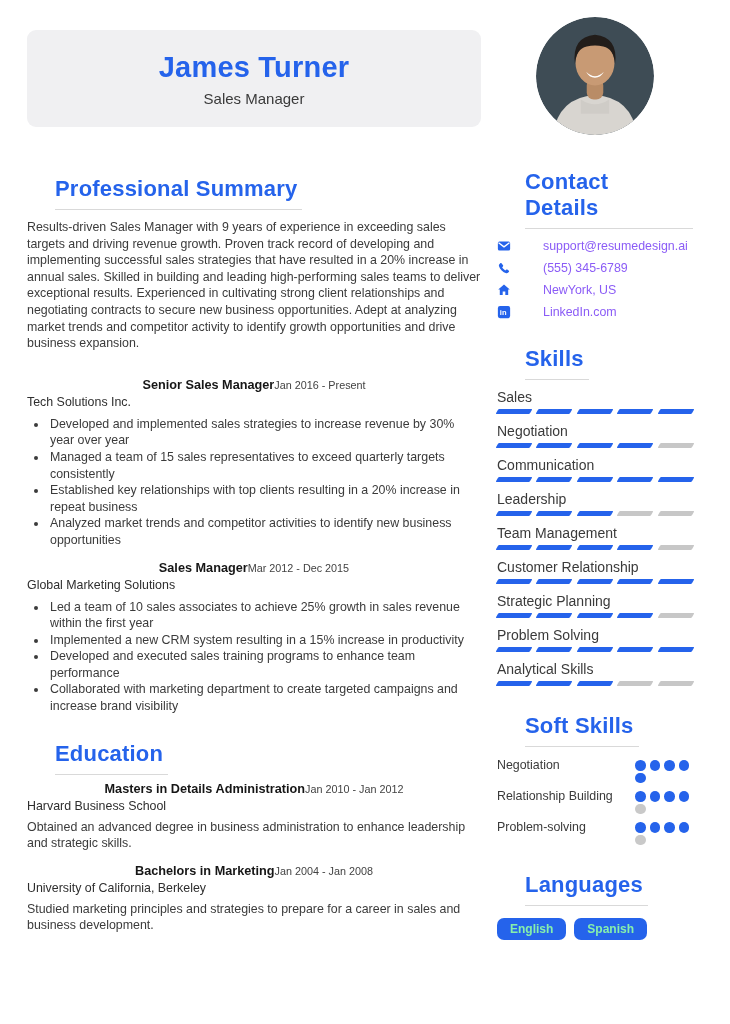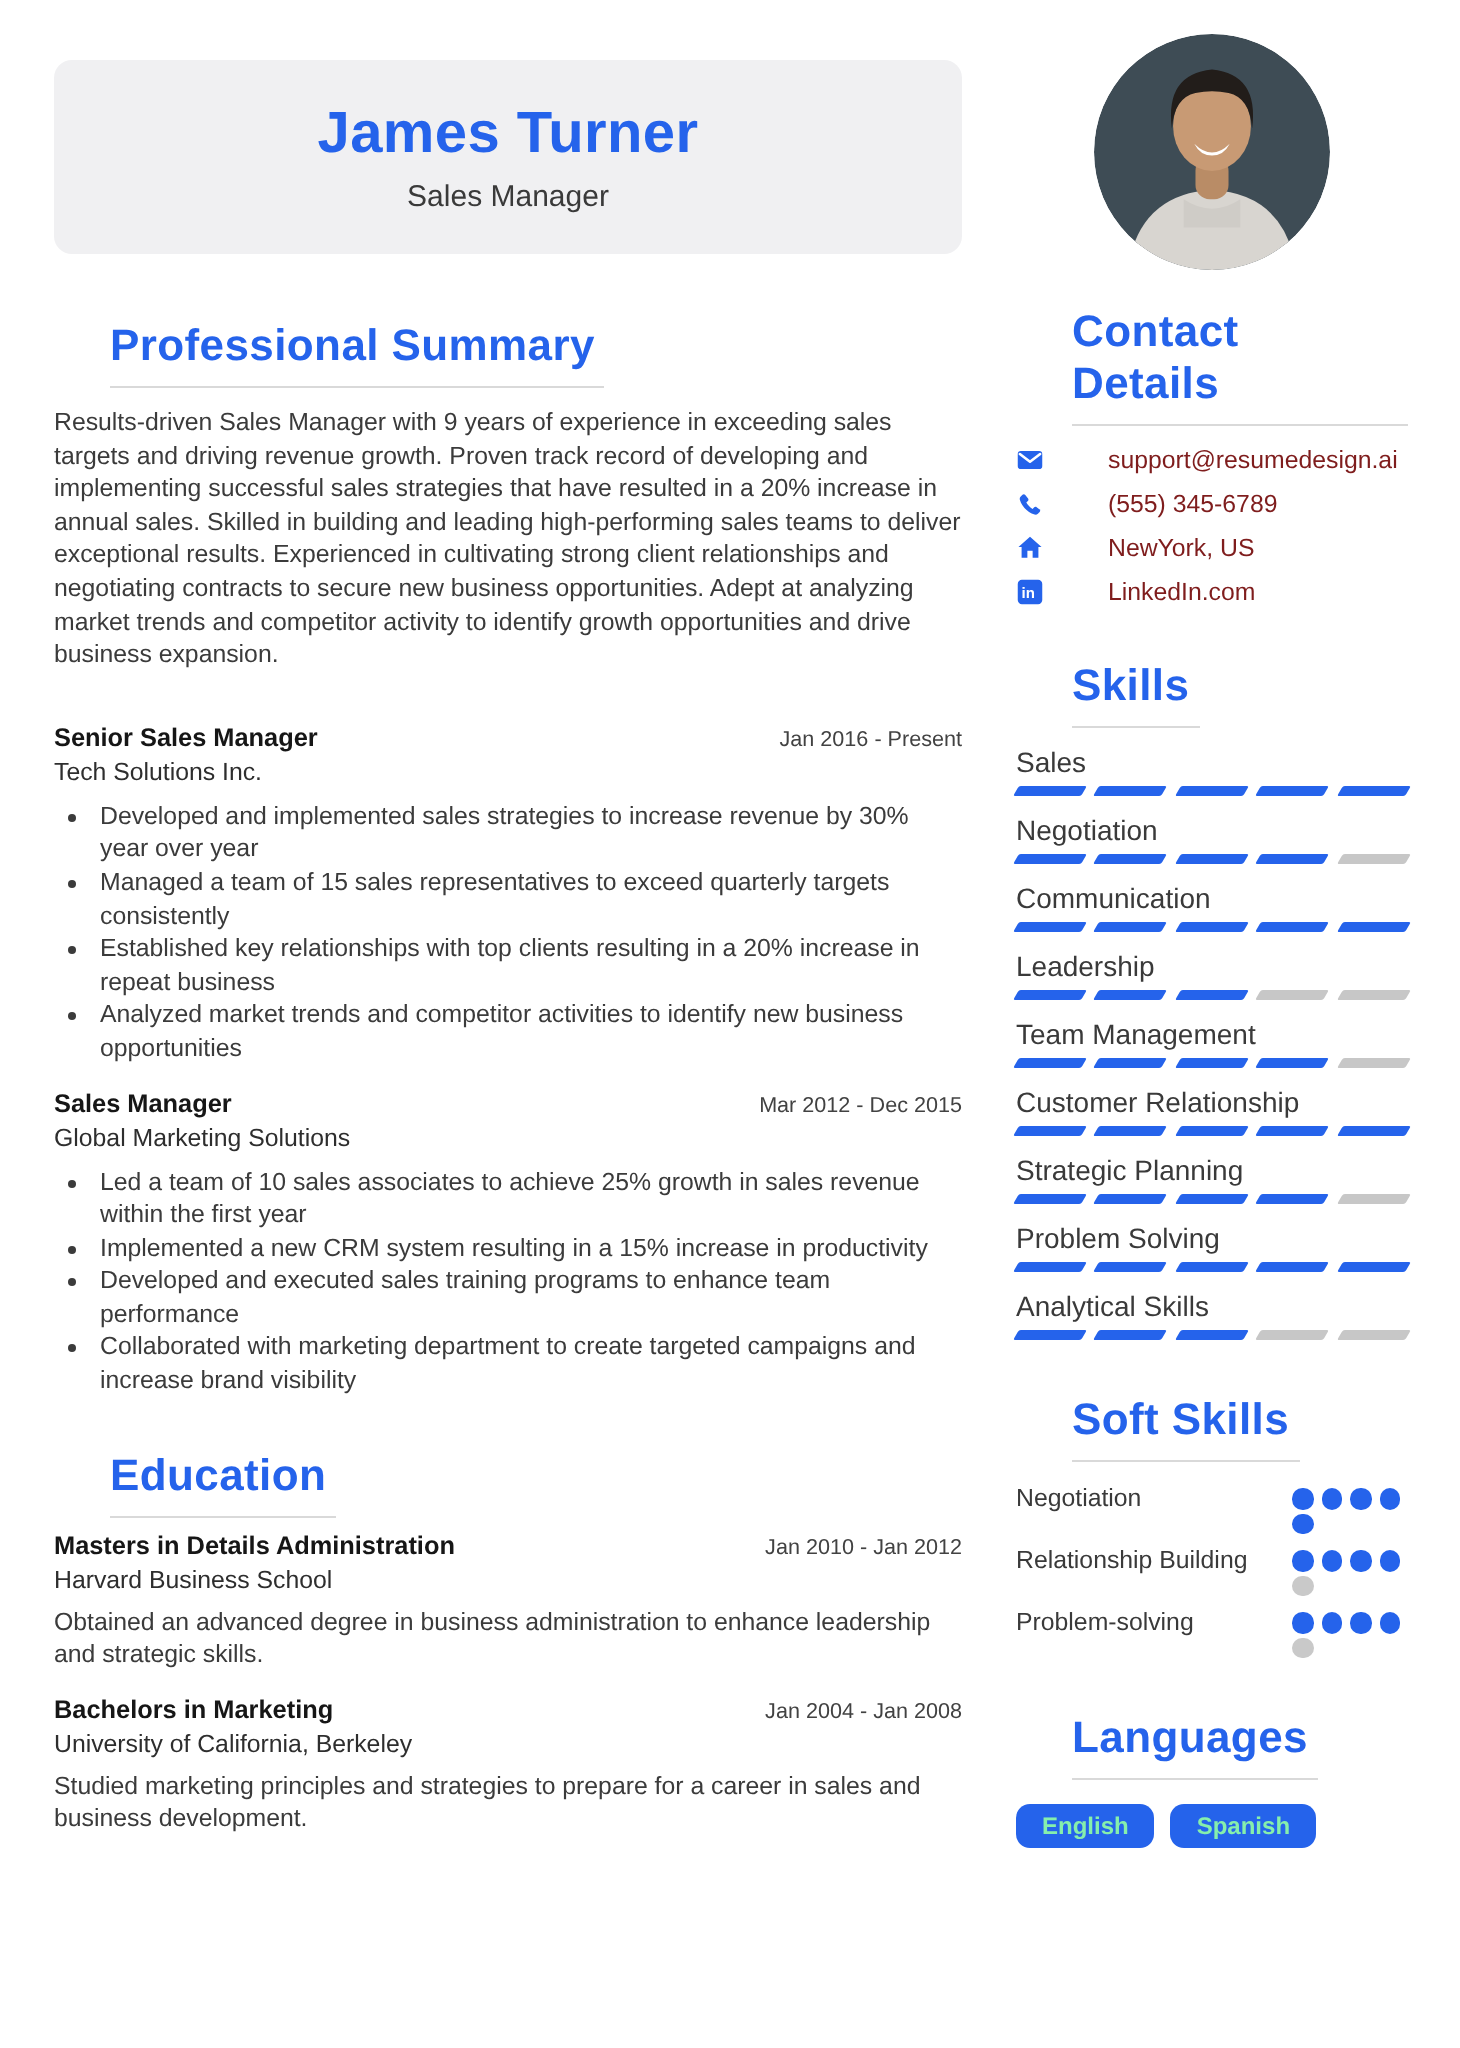--- a/index.html
+++ b/index.html
@@ -8,51 +8,51 @@
     --dot-empty:#c9c9c9;
     --card-bg:#f0f0f2;
     --underline:#d9d9d9;
     --text:#3b3b3b;
   }
   *{box-sizing:border-box;margin:0;padding:0;}
   html,body{width:730px;height:1024px;background:#fff;overflow:hidden;
     font-family:"Liberation Sans","DejaVu Sans",sans-serif;color:var(--text);}
   .page{width:730px;height:1024px;background:#fff;
     display:grid;grid-template-columns:454px 196px;column-gap:27px;
-    padding:30px 26px 0 27px;align-content:start;}
+    padding:30px 26px 0 27px;align-content:start;gap:16px;}
   
   .header-card{background:var(--card-bg);border-radius:9px;height:97px;
     display:flex;flex-direction:column;align-items:center;justify-content:center;gap:6px;}
   .name{color:var(--accent);font-size:29px;font-weight:700;letter-spacing:.2px;}
   .subtitle{color:#3a3a3a;font-size:15px;}
   .photo-wrap{margin-top:-13px;display:flex;justify-content:center;align-items:flex-start;}
   .photo{width:118px;height:118px;border-radius:50%;overflow:hidden;display:block;}
   
   h2.sec{display:table;color:var(--accent);font-size:22px;font-weight:700;
     letter-spacing:.2px;padding:0 5px 7px 0;border-bottom:1.5px solid var(--underline);margin-left:28px;}
   
   .left-col{padding-top:25px;}
   .summary-text{margin-top:9px;font-size:12.4px;line-height:16.6px;color:var(--text);}
   .sec-block{margin-top:26px;}
   .job{margin-top:7px;margin-bottom:12px;}
-  .row-head{display:flex;justify-content:space-between;align-items:baseline;}
+  .row-head{display:flex;justify-content:center;align-items:baseline;}
   .job-title{font-size:12.7px;font-weight:700;color:#161616;}
   .job-dates{font-size:10.8px;color:#424242;white-space:nowrap;}
   .job-company{font-size:12.4px;color:#2e2e2e;margin-top:3px;}
   ul.bullets{margin-top:7px;padding-left:21px;list-style:disc;}
   ul.bullets li{font-size:12.4px;line-height:16.6px;color:var(--text);padding-left:2px;}
   .edu{margin-top:7px;margin-bottom:12px;}
   .edu-desc{margin-top:6px;font-size:12.4px;line-height:16.6px;color:var(--text);}
   
   .right-col{padding-top:18px;}
   .contact-list{margin-top:10px;}
   .contact-item{display:flex;align-items:center;gap:10px;margin-bottom:8px;}
   .cicon{width:36px;height:14px;flex:none;display:inline-flex;}
   .cicon svg{width:14px;height:14px;display:block;}
-  .contact-text{font-size:12.4px;color:#7f1d1d;}
+  .contact-text{font-size:12.4px;color:#8b5cf6;}
   .r-block{margin-top:27px;}
   .skill-list{margin-top:9px;}
   .skill{margin-bottom:9px;}
   .skill-label{font-size:14px;color:#3a3a3a;margin-bottom:4px;}
   .bar{display:flex;gap:6px;}
   .seg{flex:1;height:5px;background:var(--bar-empty);transform:skewX(-30deg);border-radius:1px;}
   .seg.on{background:var(--accent);}
   .soft-list{margin-top:10px;}
   .soft-row{display:flex;align-items:flex-start;margin-bottom:5px;}
   .soft-label{flex:1;font-size:12.4px;line-height:16.5px;color:#3a3a3a;}

